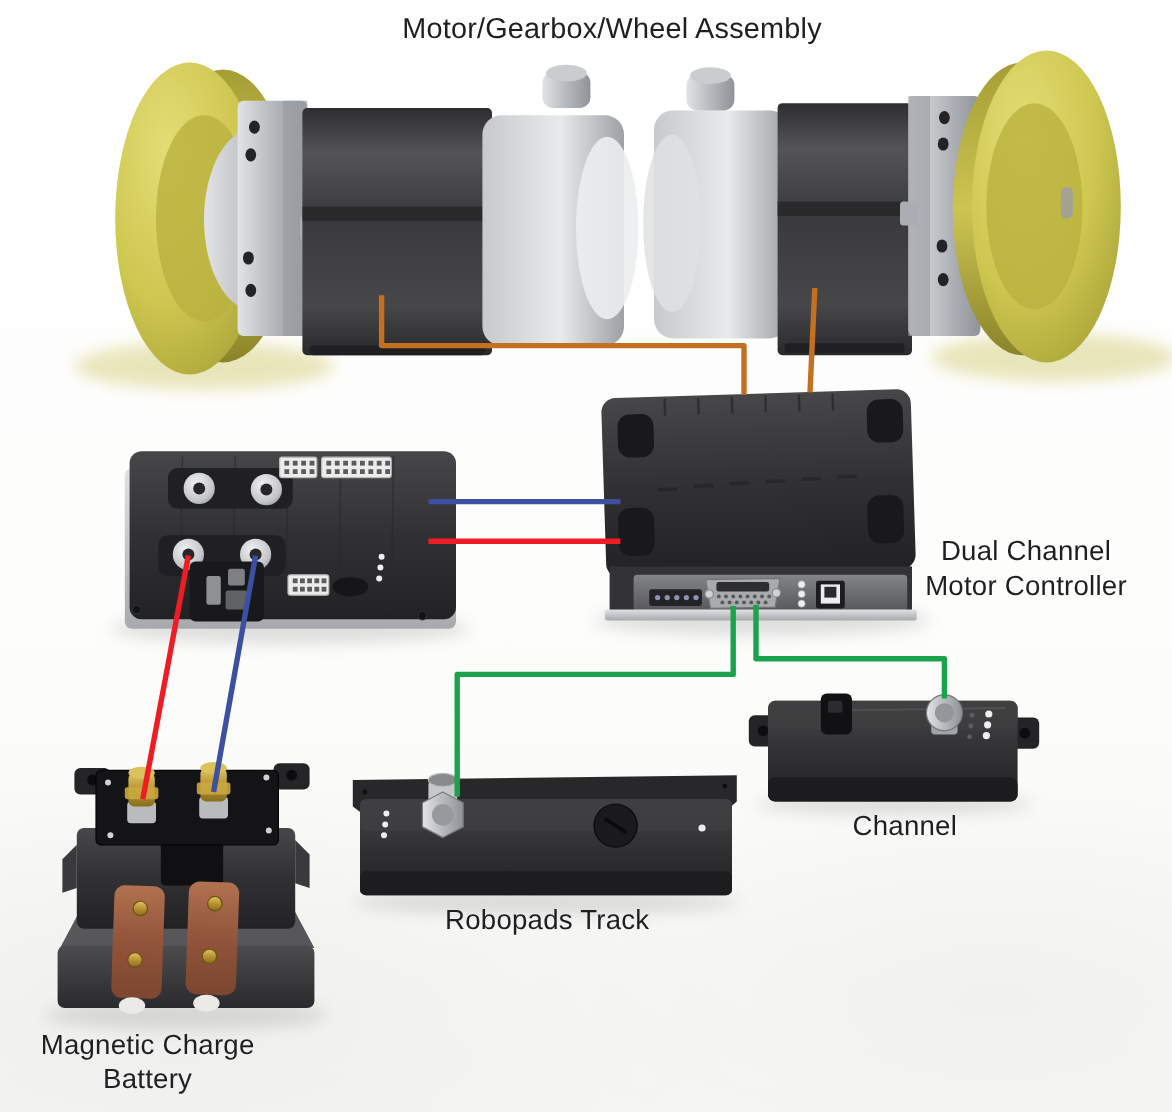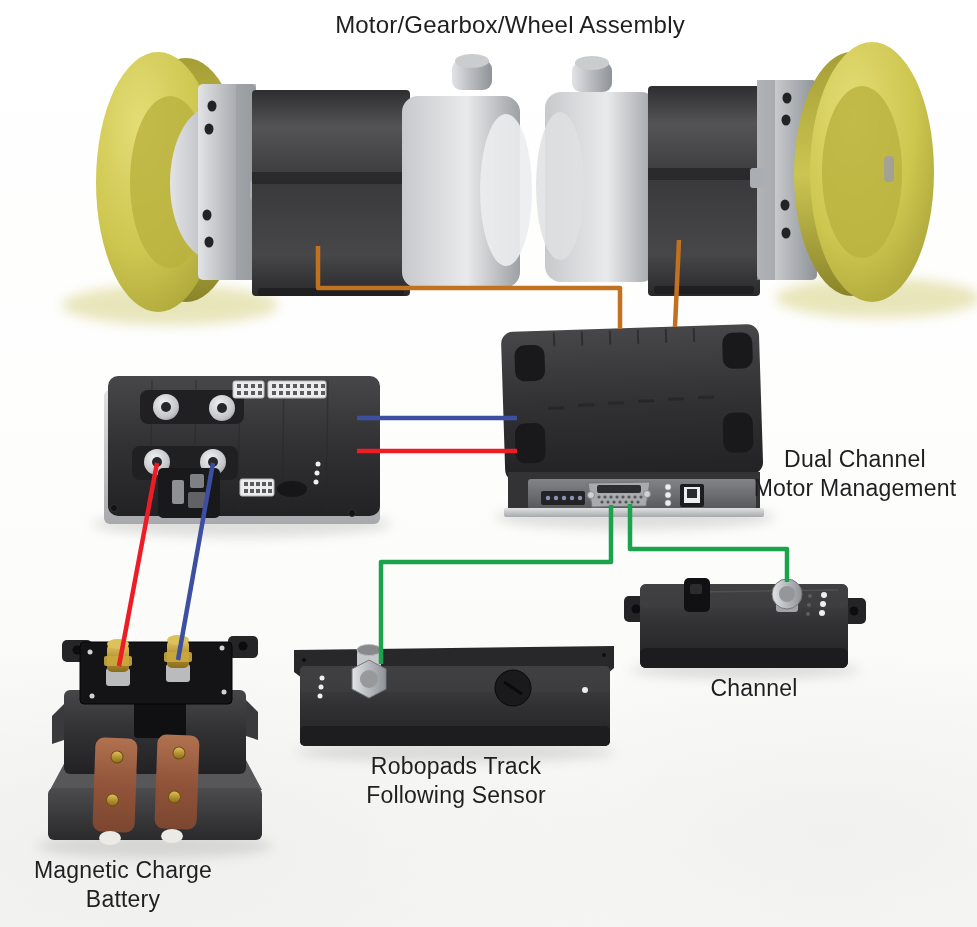--- a/index.html
+++ b/index.html
@@ -446,30 +446,29 @@
     <polyline points="611,505 611,562 381,562 381,664" stroke="#1ba24c"></polyline>
     <polyline points="630,504 630,549 787,549 787,582" stroke="#1ba24c"></polyline>
   </g>
 </svg>
 
 <div class="label title" style="left:250px; top:10px; width:520px;">Motor/Gearbox/Wheel Assembly</div>
 
 
 <div class="label" style="left:752px; top:398px; width:206px;margin-top:47px;">
   <div>Dual Channel</div>
-  <div>Motor Management</div>
+  <div>Motor Controller</div>
 </div>
 
 <div class="label" style="left:648px; top:674px; width:212px;">
   <div>Channel</div>
 </div>
 
 <div class="label" style="left:328px; top:752px; width:256px;">
   <div>Robopads Track</div>
-  <div>Following Sensor</div>
 </div>
 
 <div class="label" style="left:8px; top:856px; width:230px;">
   <div>Magnetic Charge</div>
   <div>Battery</div>
 </div>
 
 </div>
 
 </body></html>

